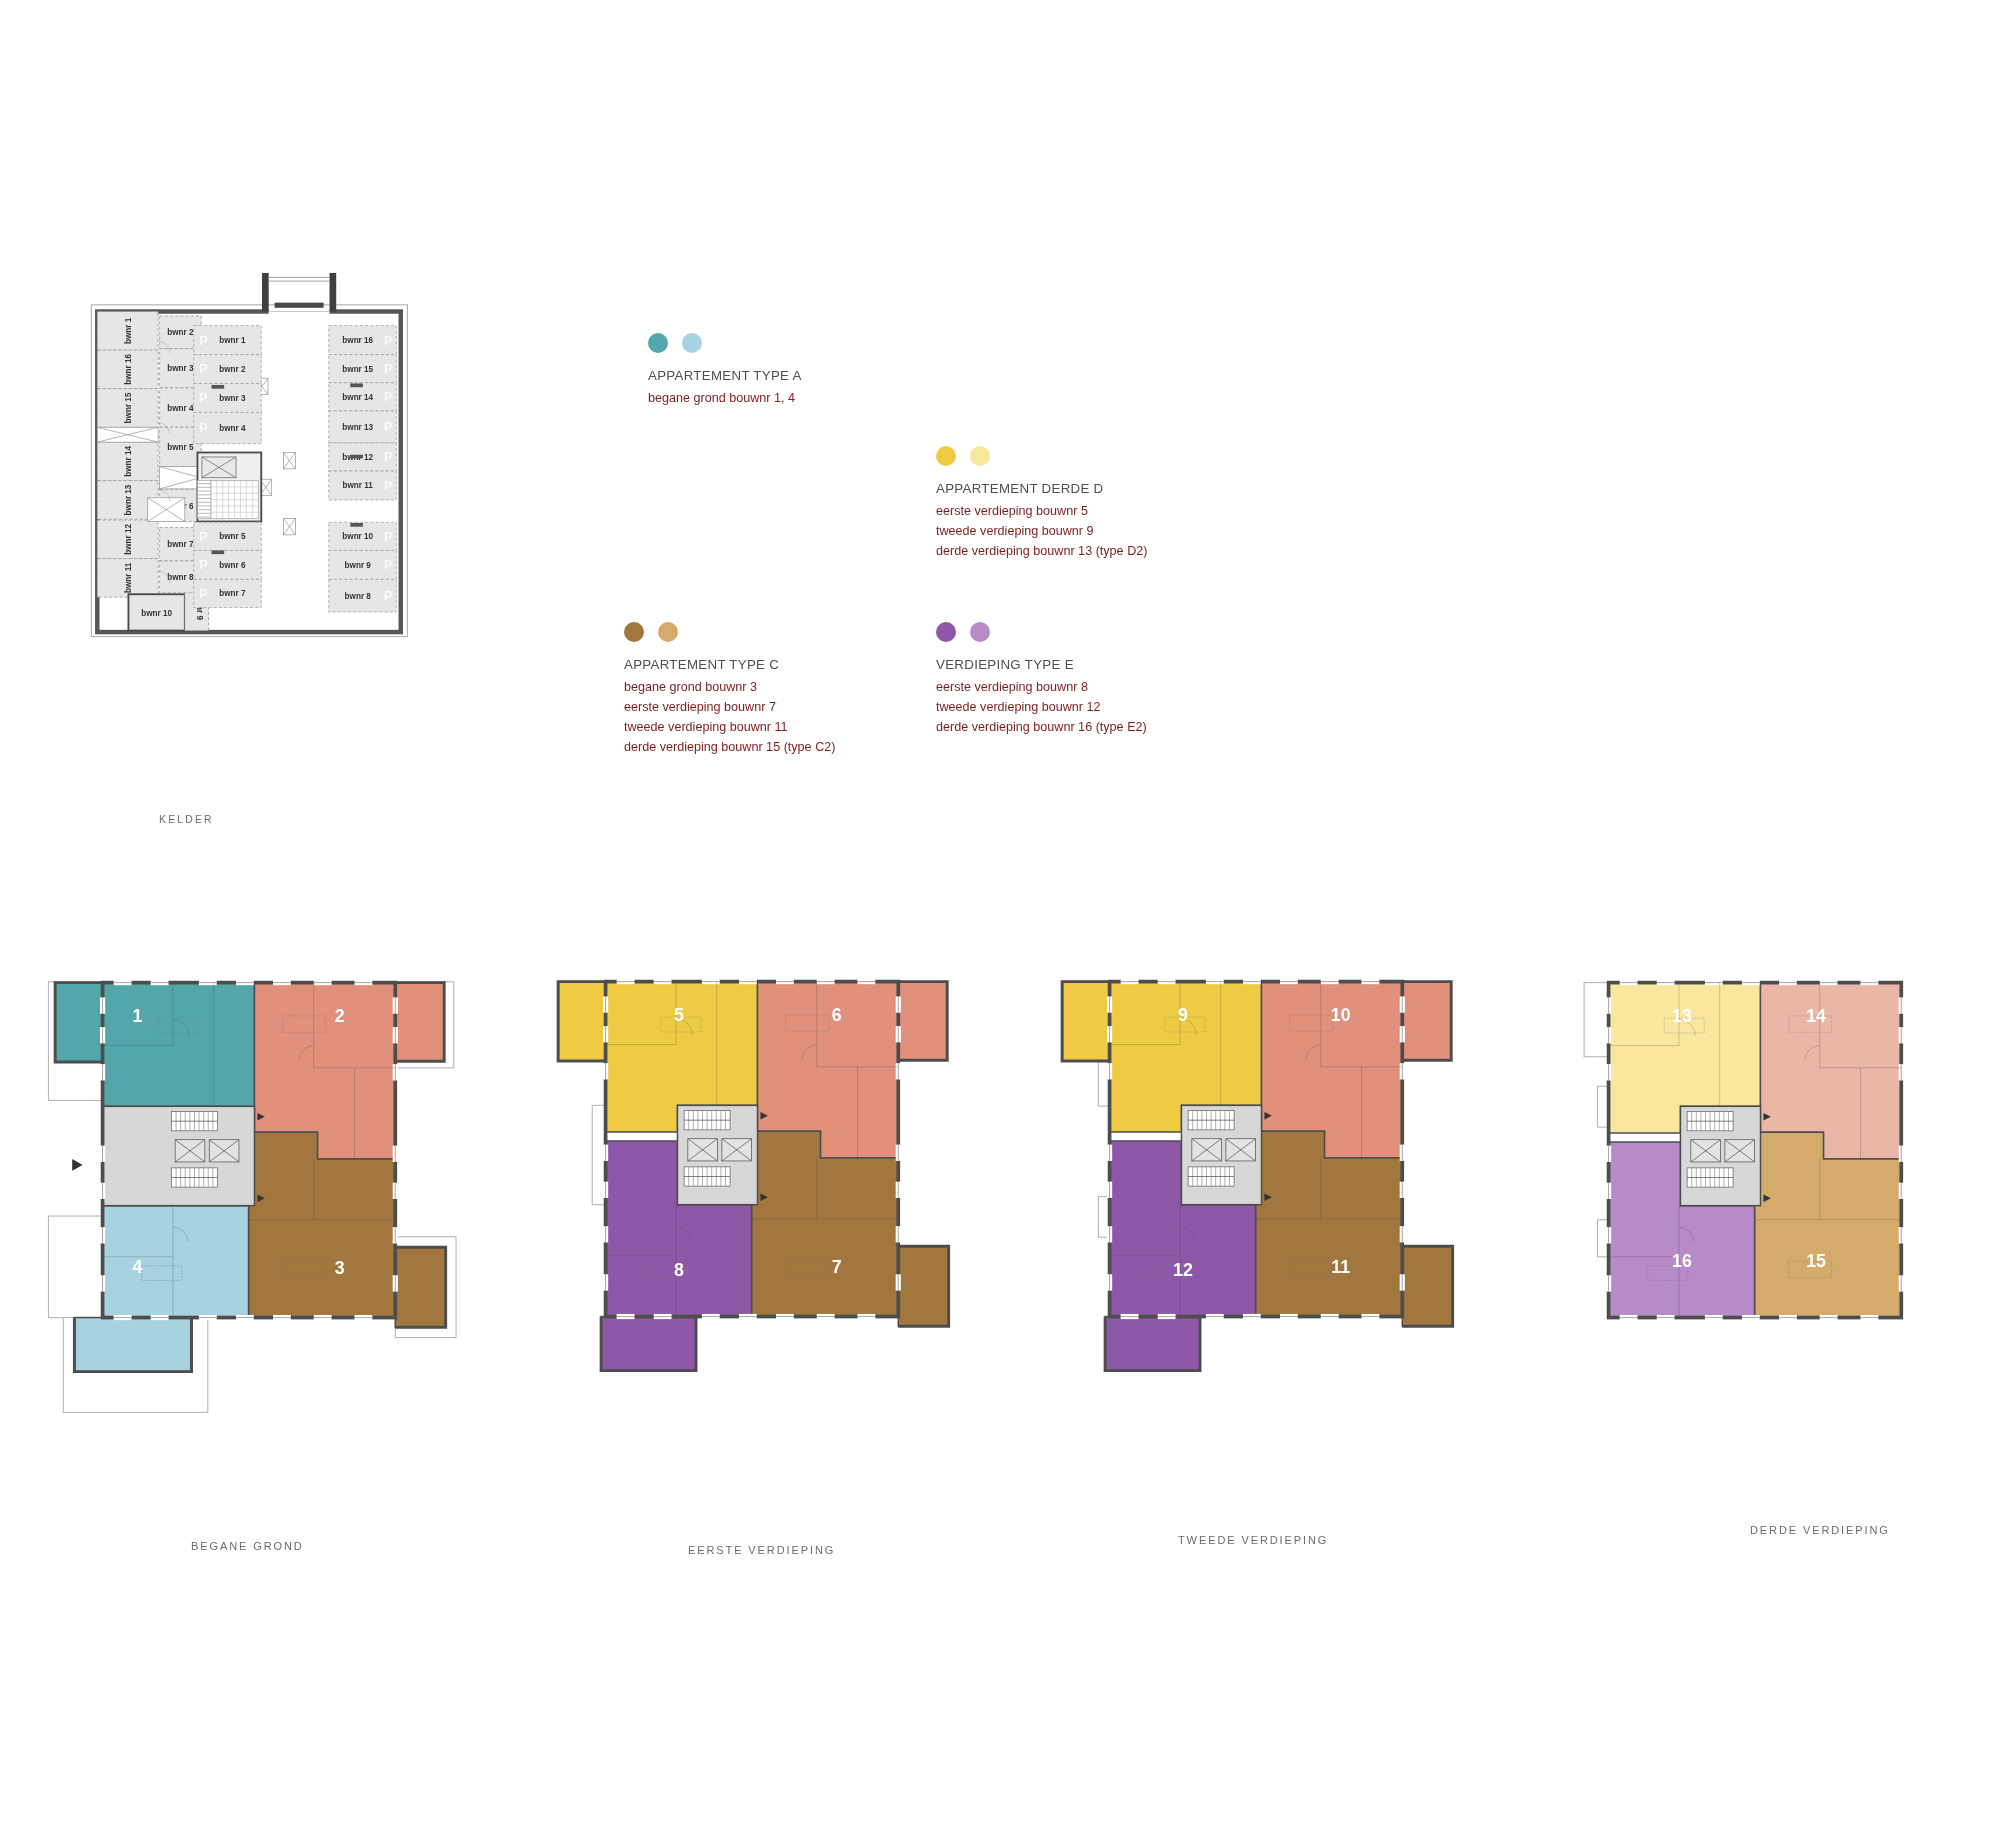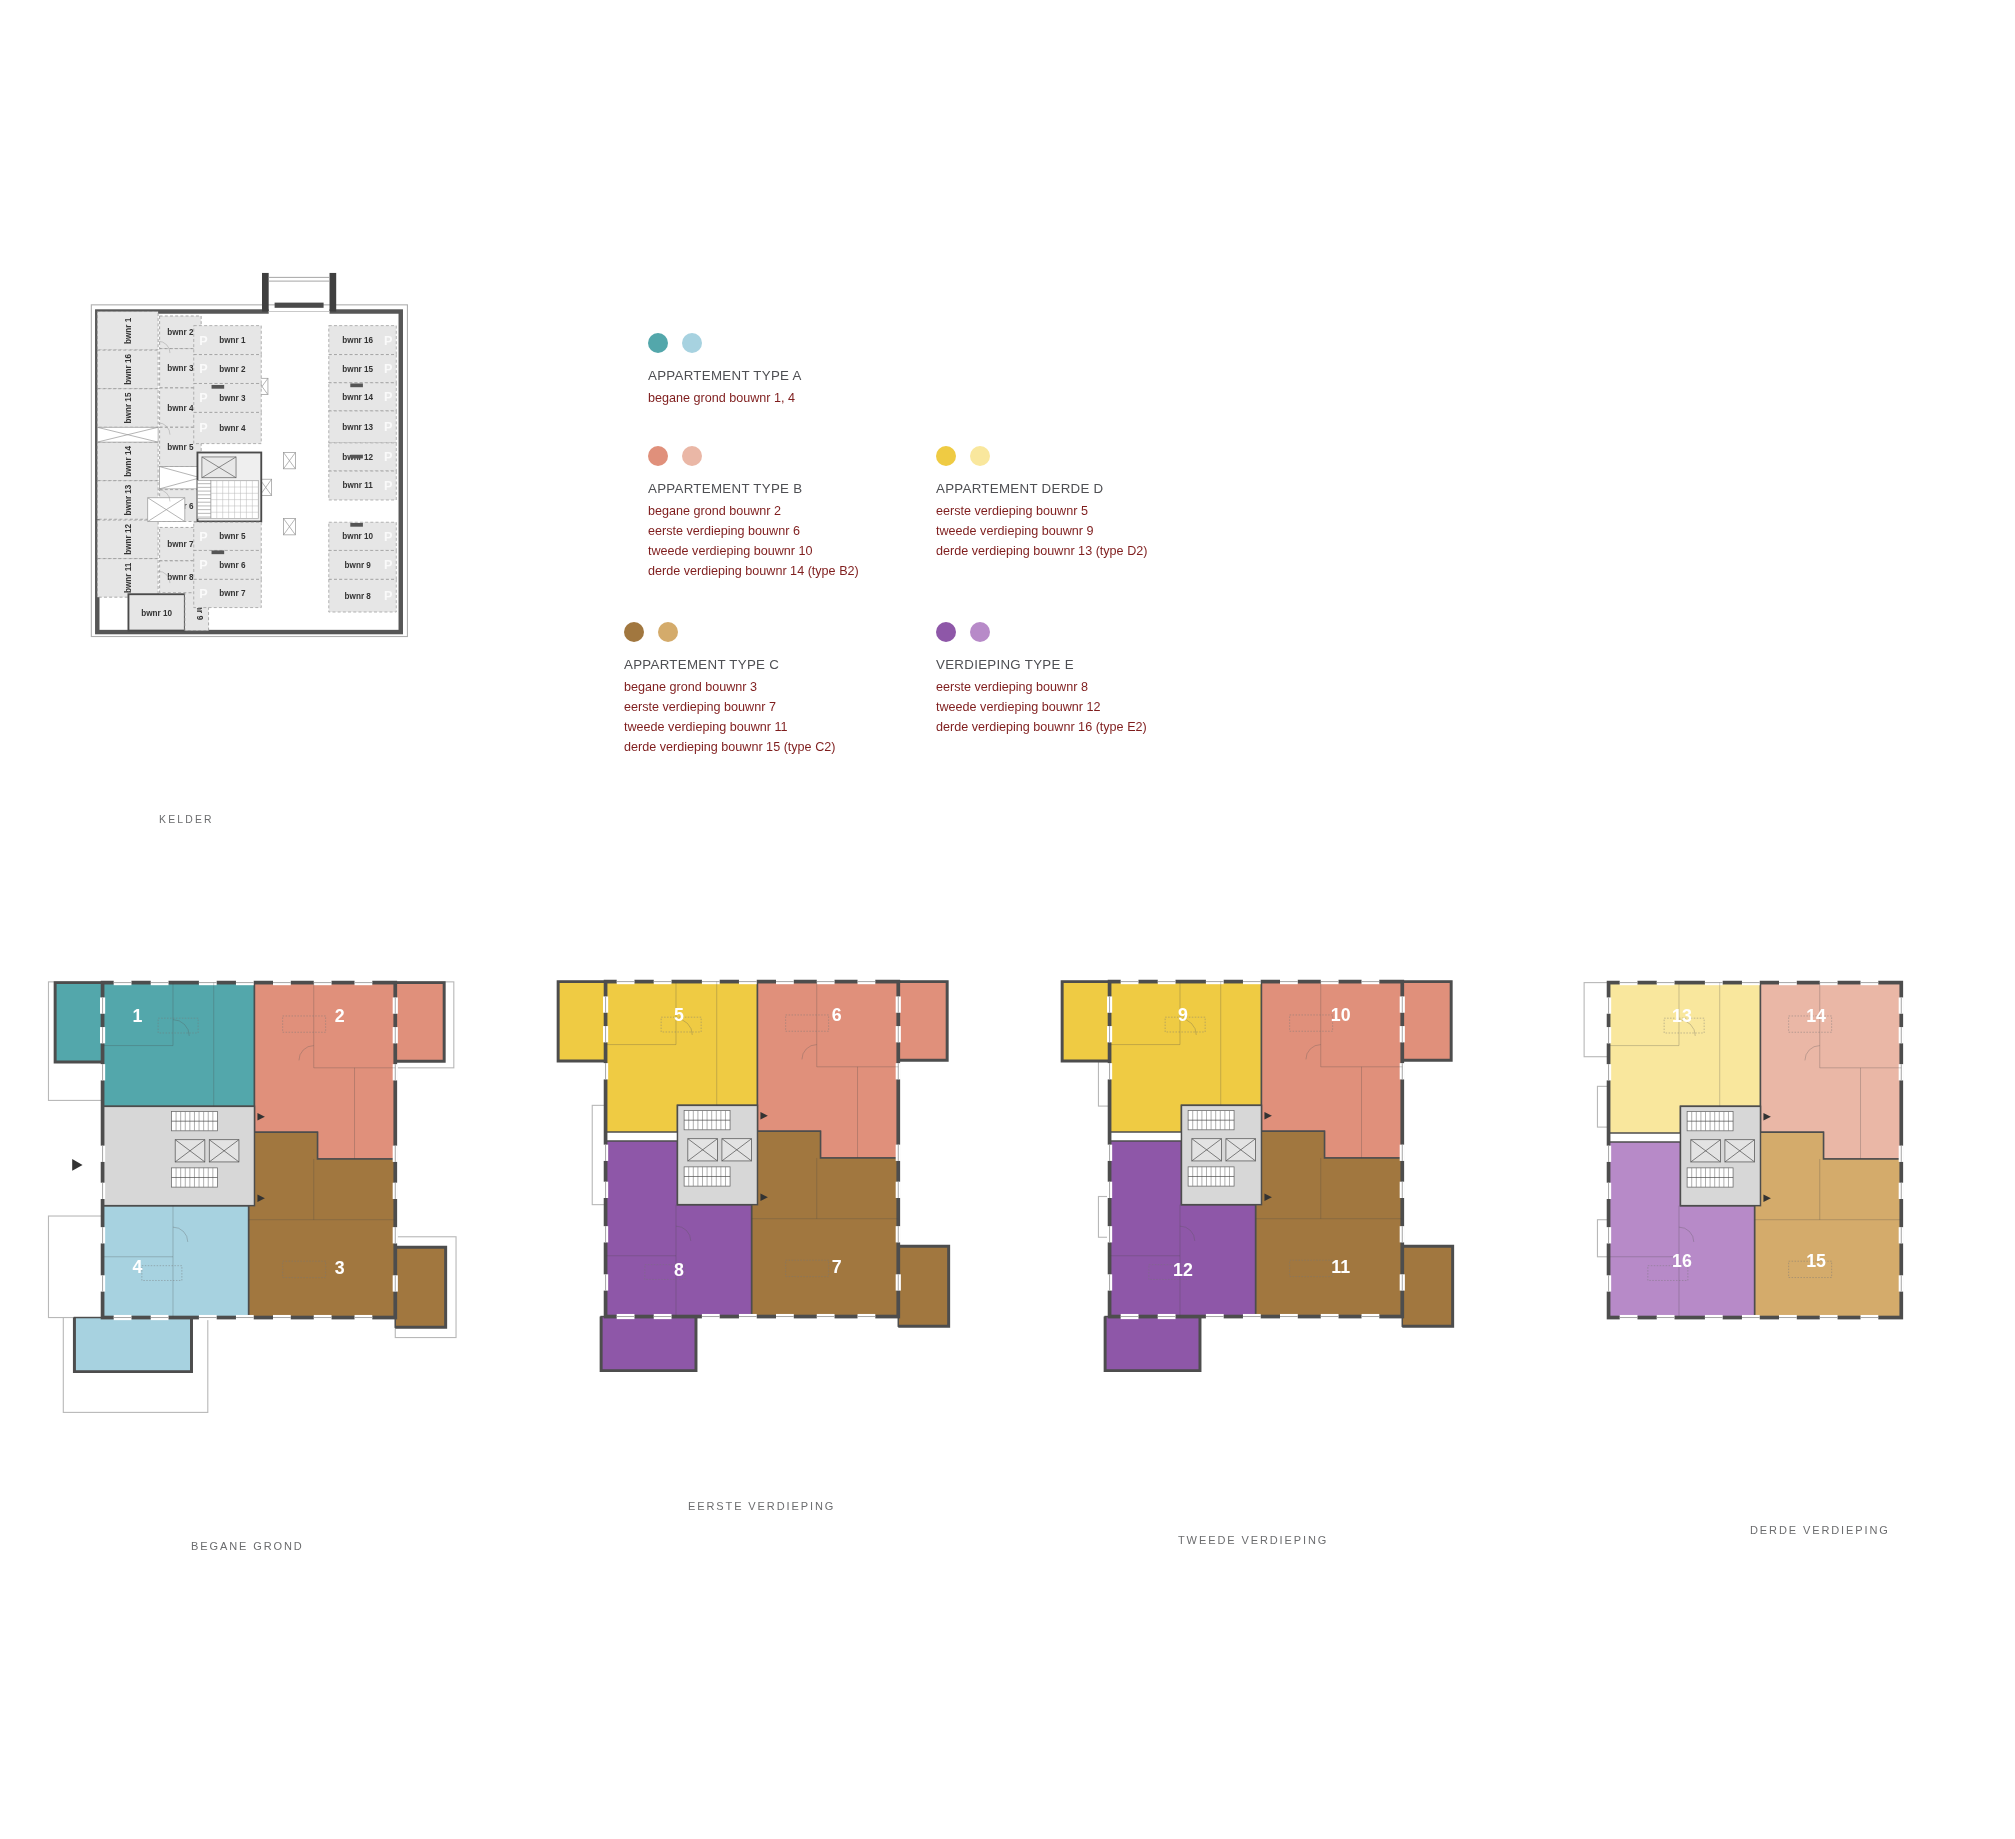--- a/index.html
+++ b/index.html
@@ -171,30 +171,20 @@
         <rect x="352" y="253" width="17" height="5" fill="#555"></rect>
         <rect x="352" y="345" width="17" height="5" fill="#555"></rect>
       </svg></div>
   <div class="floor-label" style="left:159px;top:814px;font-size:10.4px;letter-spacing:2.2px;">KELDER</div>
 
   <div class="legend-block" style="left:648px;top:333px;">
     <div class="dots"><span class="dot" style="background: rgb(83, 167, 171);"></span><span class="dot" style="background: rgb(167, 210, 224);"></span></div>
     <div class="legend-title">APPARTEMENT TYPE A</div>
     <div class="legend-lines">
         <div>begane grond bouwnr 1, 4</div>
-      </div>
-  </div>
-  <div class="legend-block" style="left:648px;top:446px;">
-    <div class="dots"><span class="dot" style="background: rgb(224, 144, 123);"></span><span class="dot" style="background: rgb(234, 183, 166);"></span></div>
-    <div class="legend-title">APPARTEMENT TYPE B</div>
-    <div class="legend-lines">
-        <div>begane grond bouwnr 2</div>
-        <div>eerste verdieping bouwnr 6</div>
-        <div>tweede verdieping bouwnr 10</div>
-        <div>derde verdieping bouwnr 14 (type B2)</div>
       </div>
   </div>
   <div class="legend-block" style="left:936px;top:446px;">
     <div class="dots"><span class="dot" style="background: rgb(239, 203, 67);"></span><span class="dot" style="background: rgb(249, 231, 157);"></span></div>
     <div class="legend-title">APPARTEMENT DERDE D</div>
     <div class="legend-lines">
         <div>eerste verdieping bouwnr 5</div>
         <div>tweede verdieping bouwnr 9</div>
         <div>derde verdieping bouwnr 13 (type D2)</div>
       </div>
@@ -710,17 +700,17 @@
         <line x1="232" y1="252" x2="272" y2="222" stroke="#555" stroke-width="1"></line>
         <path d="M284,186 l10,5 l-10,5 z" fill="#333"></path>
         <path d="M284,296 l10,5 l-10,5 z" fill="#333"></path>
         <text x="174" y="63" font-size="24" fill="#fff" font-weight="bold" text-anchor="middle">13</text>
         <text x="355" y="63" font-size="24" fill="#fff" font-weight="bold" text-anchor="middle">14</text>
         <text x="355" y="394" font-size="24" fill="#fff" font-weight="bold" text-anchor="middle">15</text>
         <text x="174" y="394" font-size="24" fill="#fff" font-weight="bold" text-anchor="middle">16</text>
       </svg></div>
 
   <div class="floor-label" style="left:191px;top:1540px;">BEGANE GROND</div>
-  <div class="floor-label" style="left:688px;top:1500px;">EERSTE VERDIEPING</div>
+  <div class="floor-label" style="left:688px;top:1544px;">EERSTE VERDIEPING</div>
   <div class="floor-label" style="left:1178px;top:1534px;">TWEEDE VERDIEPING</div>
   <div class="floor-label" style="left:1706px;top:1524px;margin-left:44px;">DERDE VERDIEPING</div>
 </div>
 
 
 </body></html>

